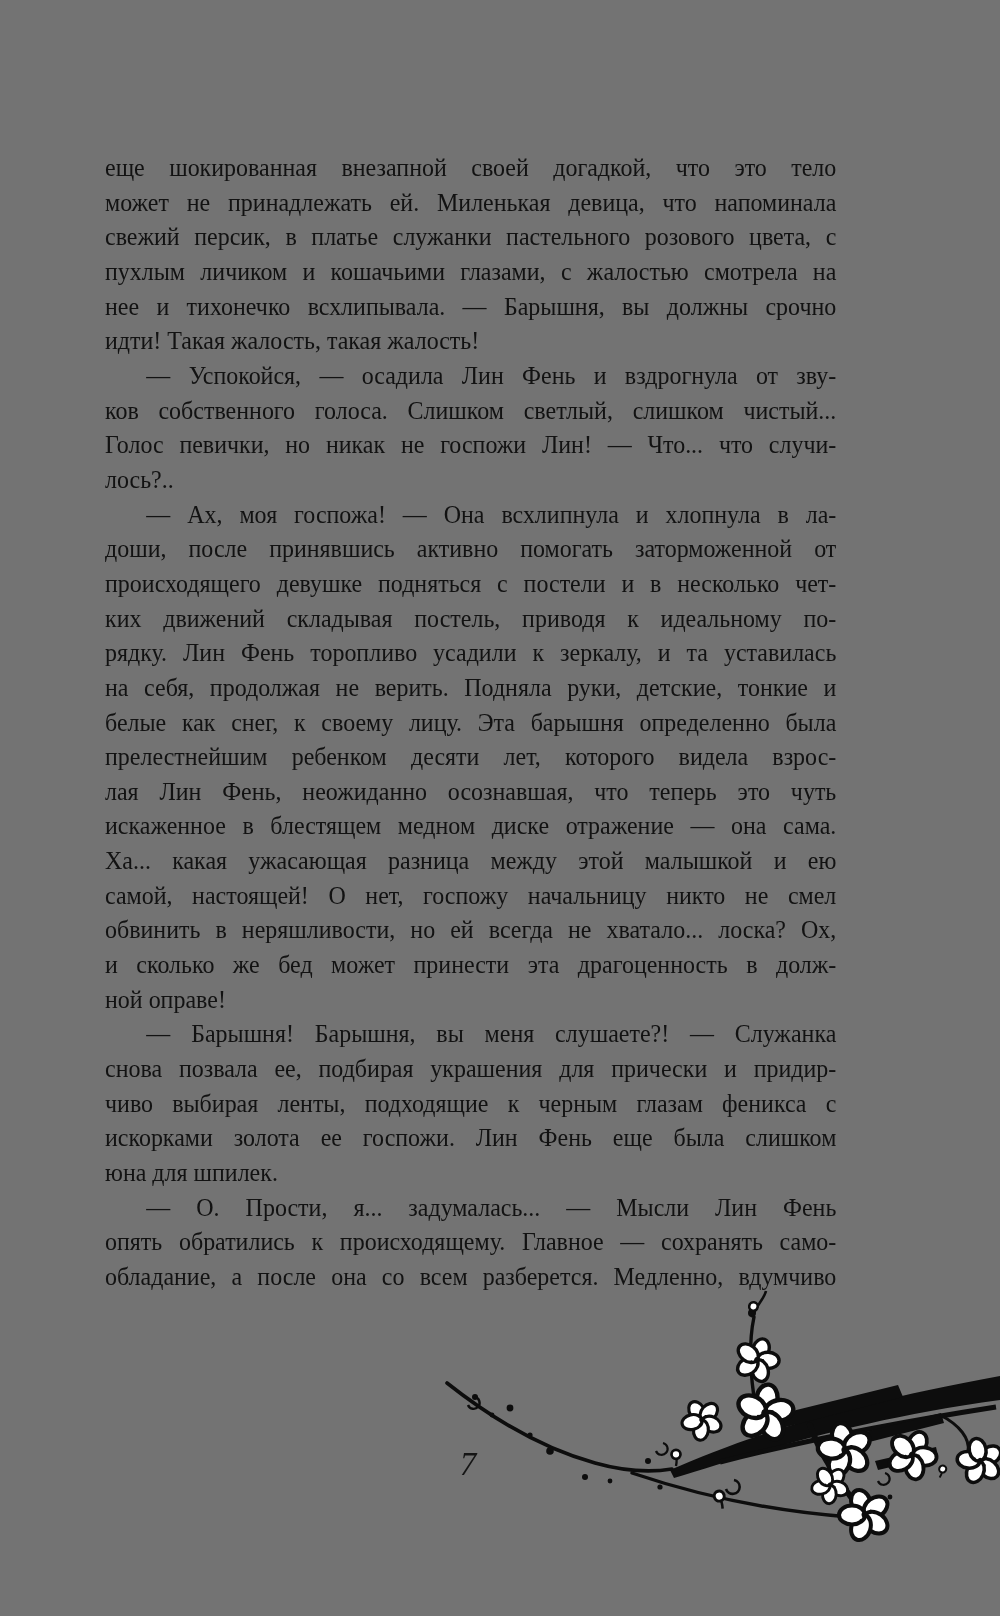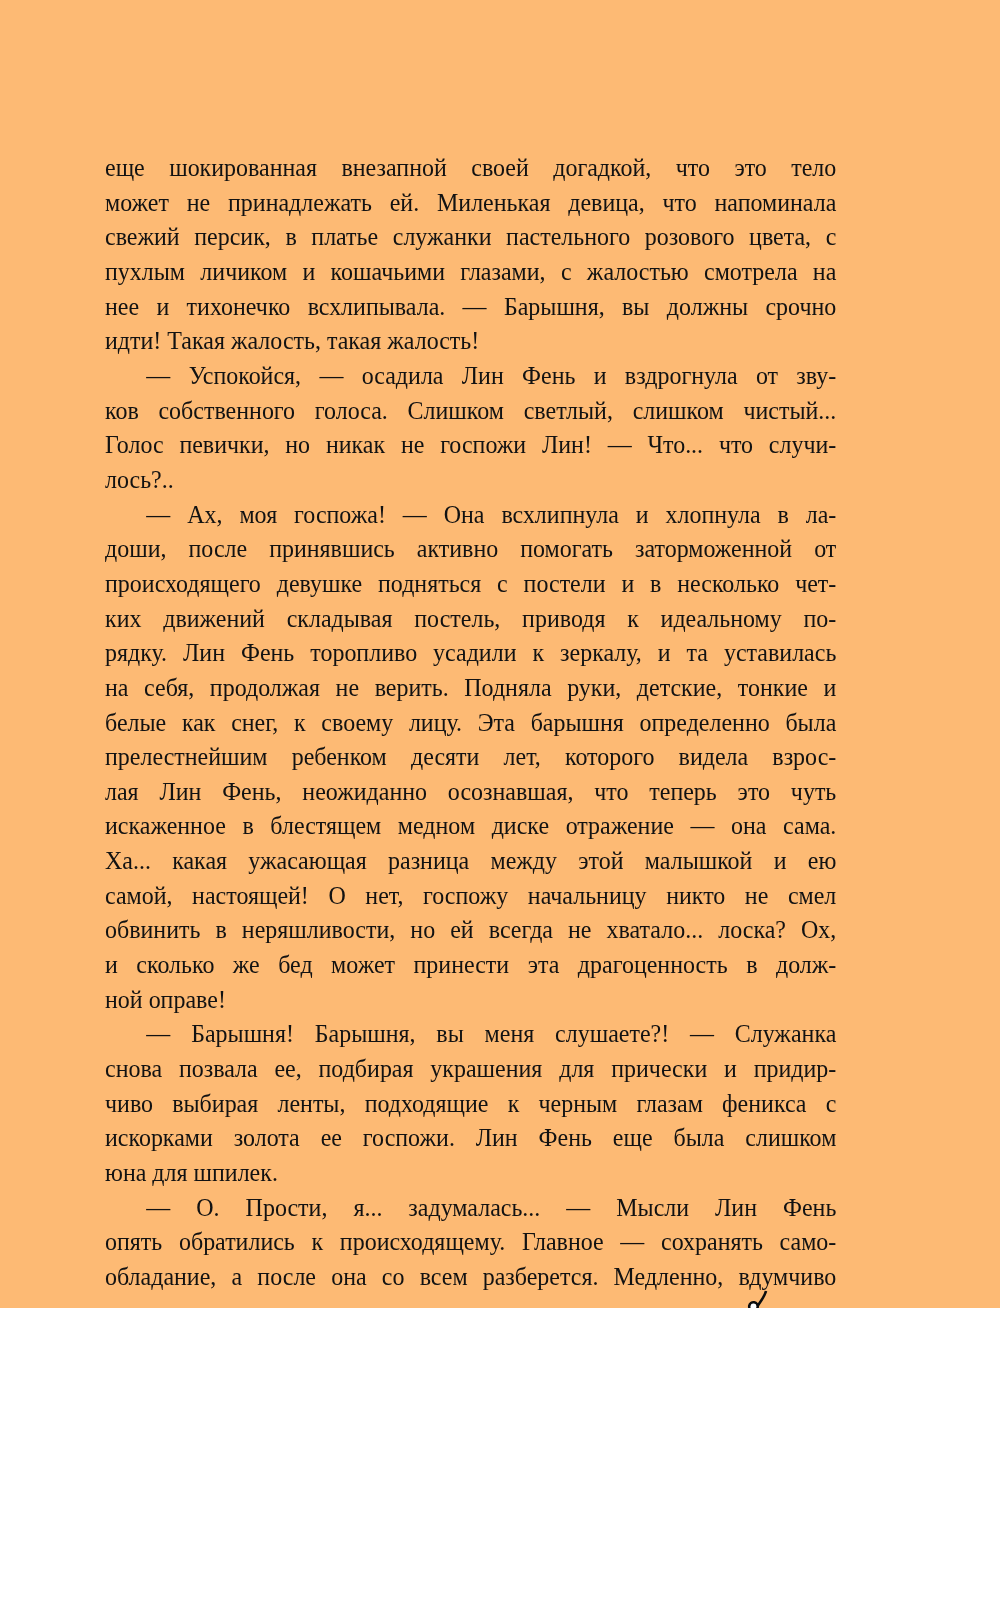--- a/index.html
+++ b/index.html
@@ -1,20 +1,20 @@
 <!DOCTYPE html>
 <html><head>
 <meta charset="utf-8">
 <style>
   html, body { margin: 0; padding: 0; background: #ffffff; }
   .page {
     position: relative;
     width: 1000px;
-    height: 1308px;
-    background: #fdba74;
+    height: 1616px;
+    background: #737373;
     overflow: hidden;
     color: #121212;
     font-family: "Liberation Serif", "DejaVu Serif", serif;
   }
   .body-text {
     position: absolute;
     left: 105px;
     top: 151px;
     width: 778px;
     transform: scaleX(0.94);

